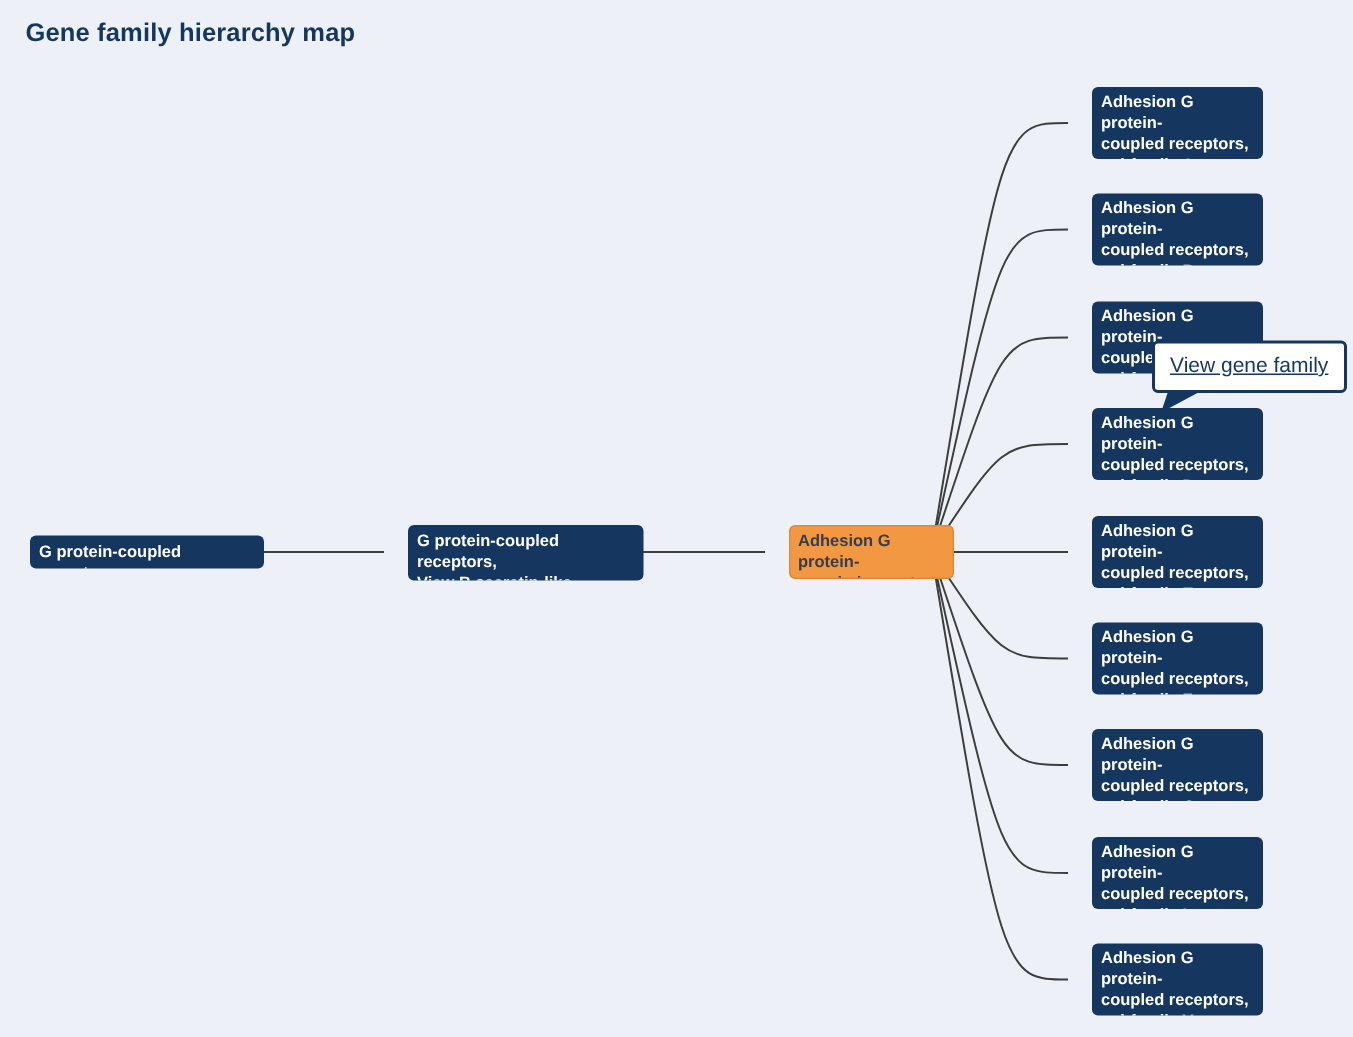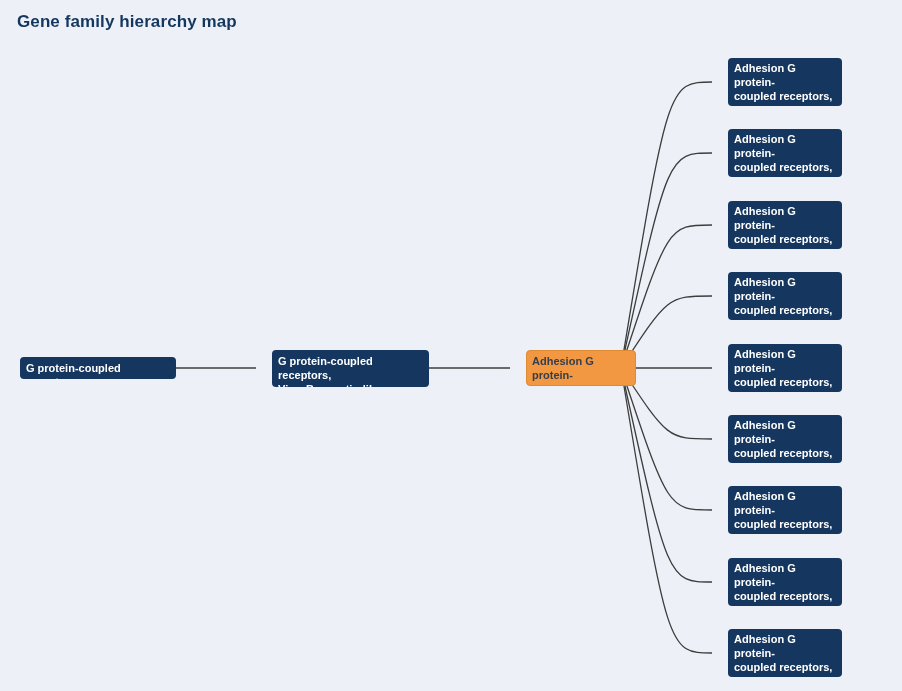--- a/index.html
+++ b/index.html
@@ -141,14 +141,18 @@
   <div class="node leaf" style="top:486px">Adhesion G protein-
 coupled receptors,
 subfamily G</div>
   <div class="node leaf" style="top:558px">Adhesion G protein-
 coupled receptors,
 subfamily L</div>
   <div class="node leaf" style="top:629px">Adhesion G protein-
 coupled receptors,
 subfamily V</div>
 
+  <div class="tooltip">
+    <a class="tooltip-link" href="#">View gene family</a>
+    <div class="tooltip-tail"></div>
+  </div>
 
 </div>
 
 </body></html>

